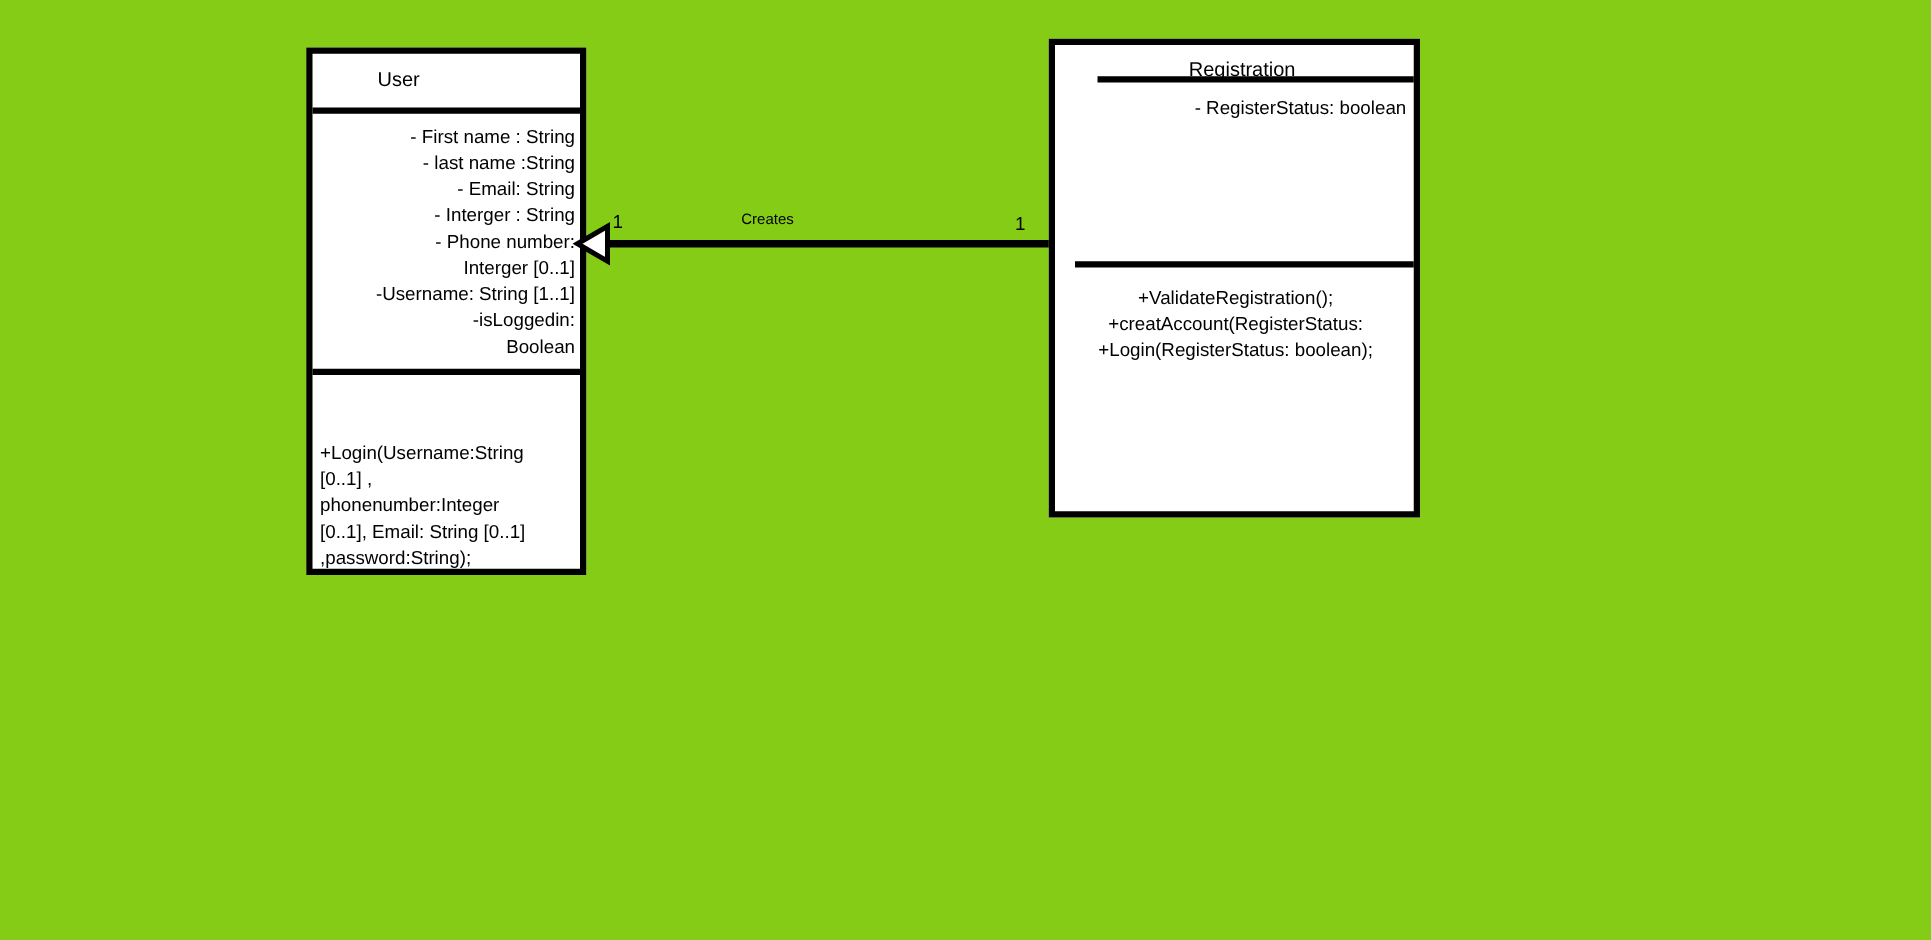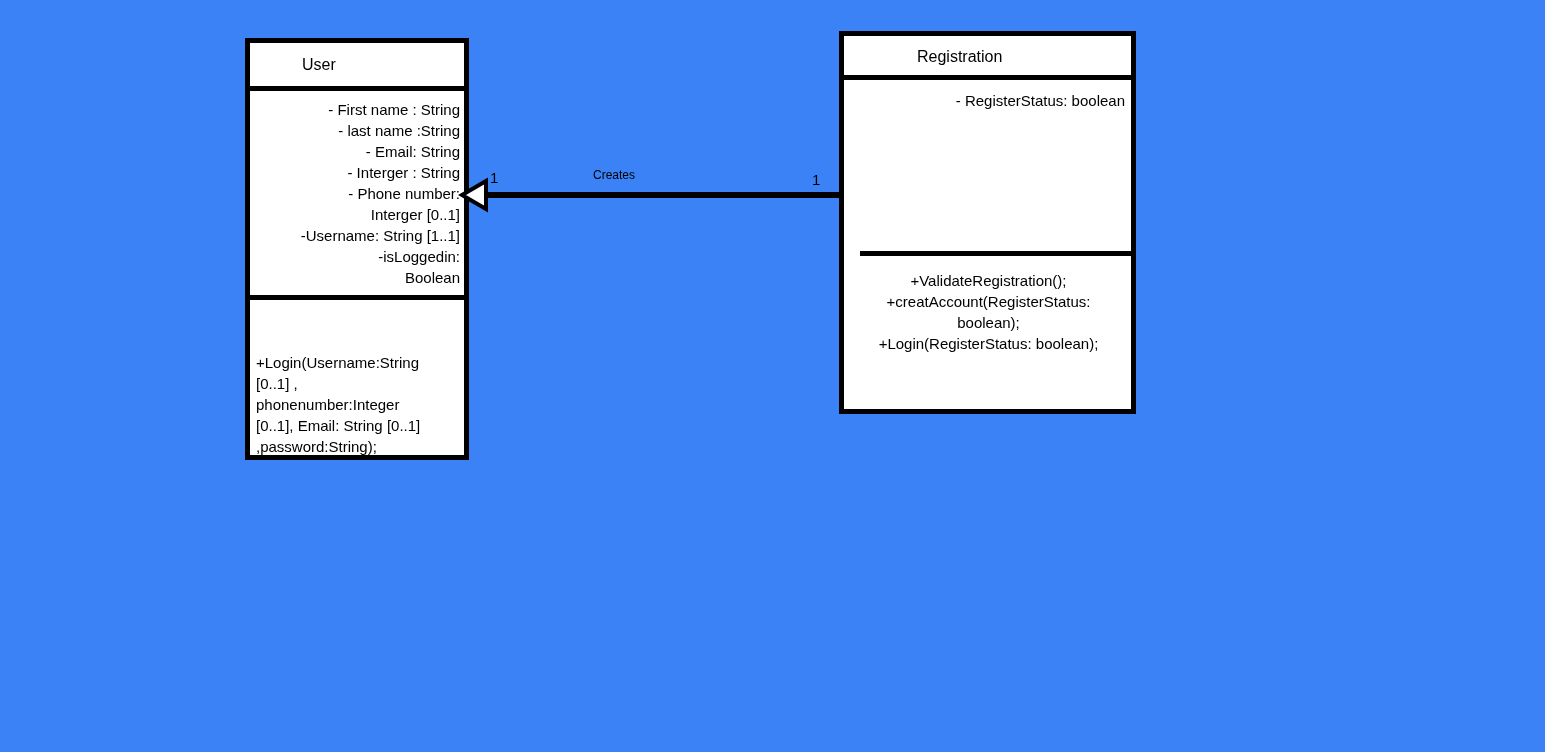--- a/index.html
+++ b/index.html
@@ -6,21 +6,21 @@
     margin: 0;
     padding: 0;
     background: #ffffff;
     font-family: "Liberation Sans", sans-serif;
     color: #000000;
   }
   .canvas {
     position: relative;
     width: 1545px;
     height: 752px;
-    background: #3b82f6;
+    background: #84cc16;
     overflow: hidden;
   }
   .class-box {
     position: absolute;
     box-sizing: border-box;
     border: 5px solid #000000;
     background: #ffffff;
     display: flex;
     flex-direction: column;
   }
@@ -42,22 +42,22 @@
   .methods { flex: 1; }
 
   
   #user-box { left: 245px; top: 38px; width: 224px; height: 422px; }
   #user-box .class-title { height: 48px; line-height: 43px; padding-left: 52px; }
   #user-box .attrs   { height: 209px; padding: 8px 4px 0 6px; }
   #user-box .methods { padding: 8px 4px 0 6px; margin-top: 44px; }
 
   
   #registration-box { left: 839px; top: 31px; width: 297px; height: 383px; }
-  #registration-box .class-title { height: 44px; line-height: 41px; padding-left: 73px; }
-  #registration-box .attrs   { height: 176px; padding: 10px 6px 0 10px; margin-left: 16px; }
+  #registration-box .class-title { height: 30px; line-height: 41px; padding-left: 73px; margin-left: 34px; }
+  #registration-box .attrs   { height: 148px; padding: 10px 6px 0 10px; margin-left: 16px; }
   #registration-box .methods { padding: 14px 6px 0 8px; text-align: center; }
 
   .connector-svg {
     position: absolute;
     left: 0;
     top: 0;
     width: 1545px;
     height: 752px;
     pointer-events: none;
   }
@@ -78,21 +78,21 @@
 
   <div class="class-box" id="user-box">
     <div class="class-title">User</div>
     <div class="compartment attrs"><div>- First name : String</div><div>- last name :String</div><div>- Email: String</div><div>- Interger : String</div><div>- Phone number:</div><div>Interger [0..1]</div><div>-Username: String [1..1]</div><div> -isLoggedin:</div><div> Boolean</div></div>
     <div class="compartment methods"><div>+Login(Username:String</div><div>[0..1] ,</div><div>phonenumber:Integer</div><div>[0..1], Email: String [0..1]</div><div>,password:String);</div></div>
   </div>
 
   <div class="class-box" id="registration-box">
     <div class="class-title">Registration</div>
     <div class="compartment attrs"><div>- RegisterStatus: boolean</div></div>
-    <div class="compartment methods"><div>+ValidateRegistration();</div><div>+creatAccount(RegisterStatus:</div><div>boolean);</div><div>+Login(RegisterStatus: boolean);</div></div>
+    <div class="compartment methods"><div>+ValidateRegistration();</div><div>+creatAccount(RegisterStatus:</div><div>+Login(RegisterStatus: boolean);</div></div>
   </div>
 
   <svg class="connector-svg" viewBox="0 0 1545 752" xmlns="http://www.w3.org/2000/svg">
     <line x1="484" y1="195" x2="839" y2="195" stroke="#000000" stroke-width="6"></line>
     <polygon points="462,195 486,181 486,209" fill="#ffffff" stroke="#000000" stroke-width="4" stroke-linejoin="miter"></polygon>
   </svg>
 
   <div class="edge-label" id="mult-target">1</div>
   <div class="edge-label" id="assoc-name">Creates</div>
   <div class="edge-label" id="mult-source">1</div>

